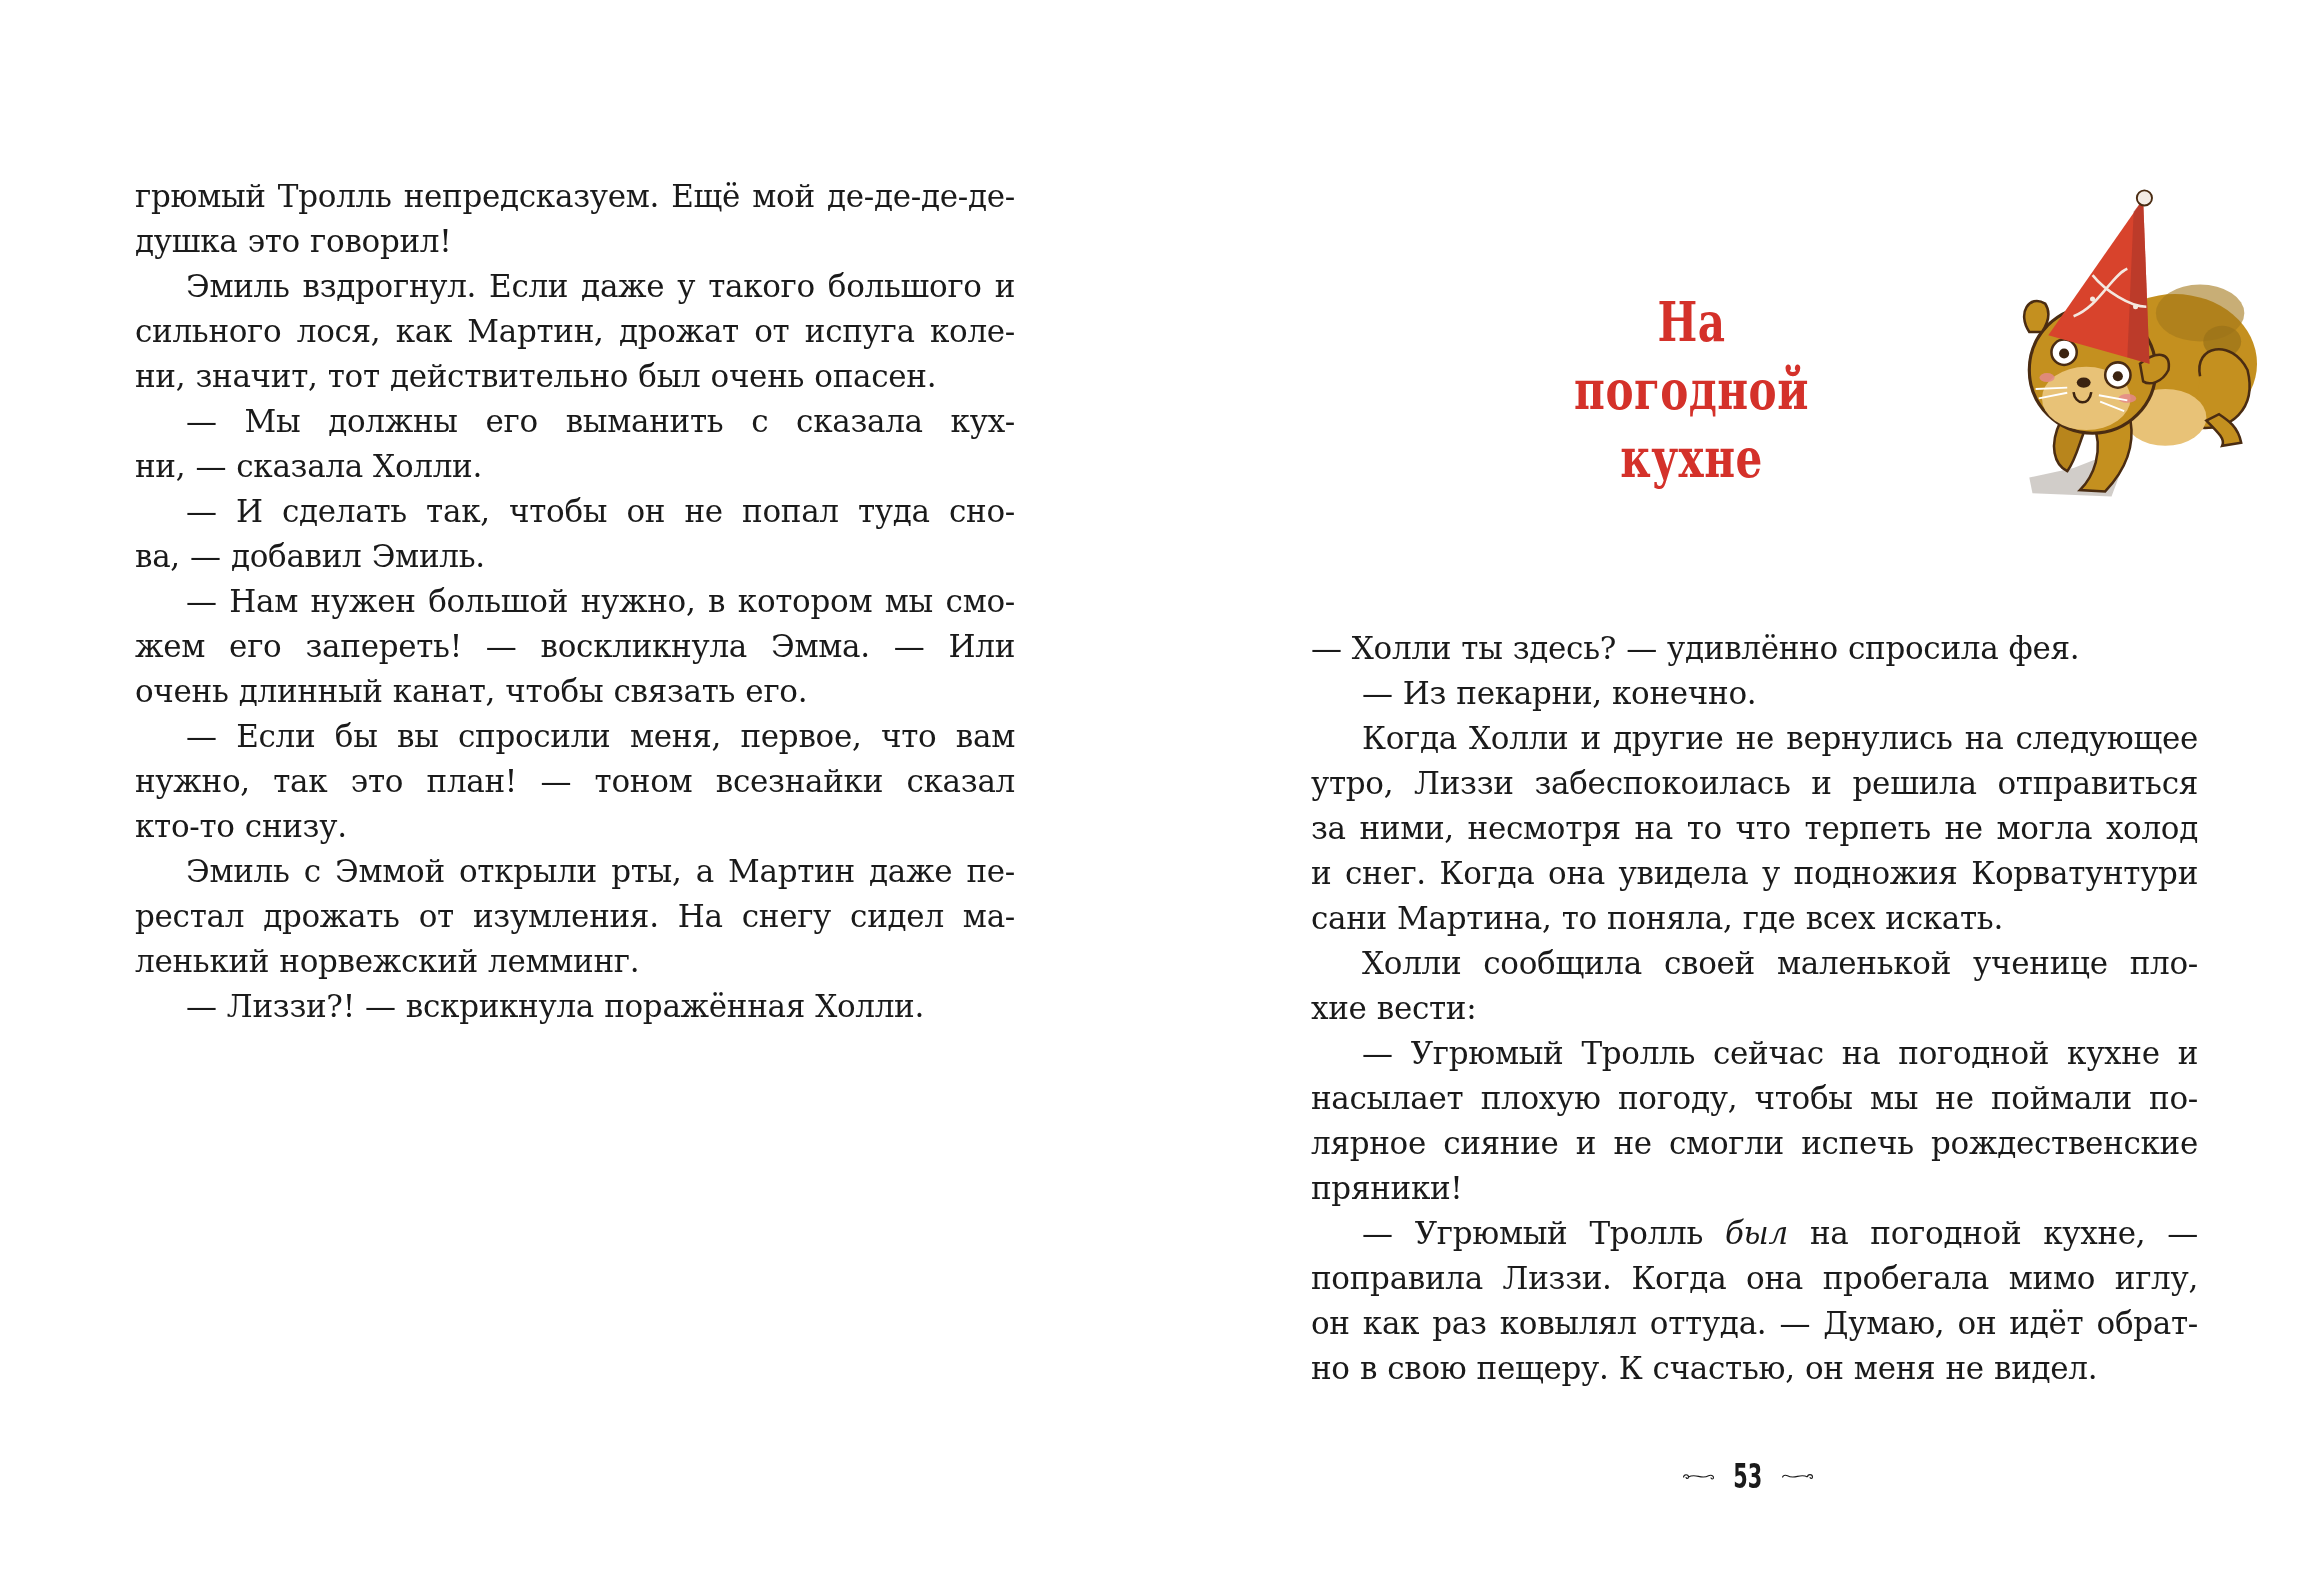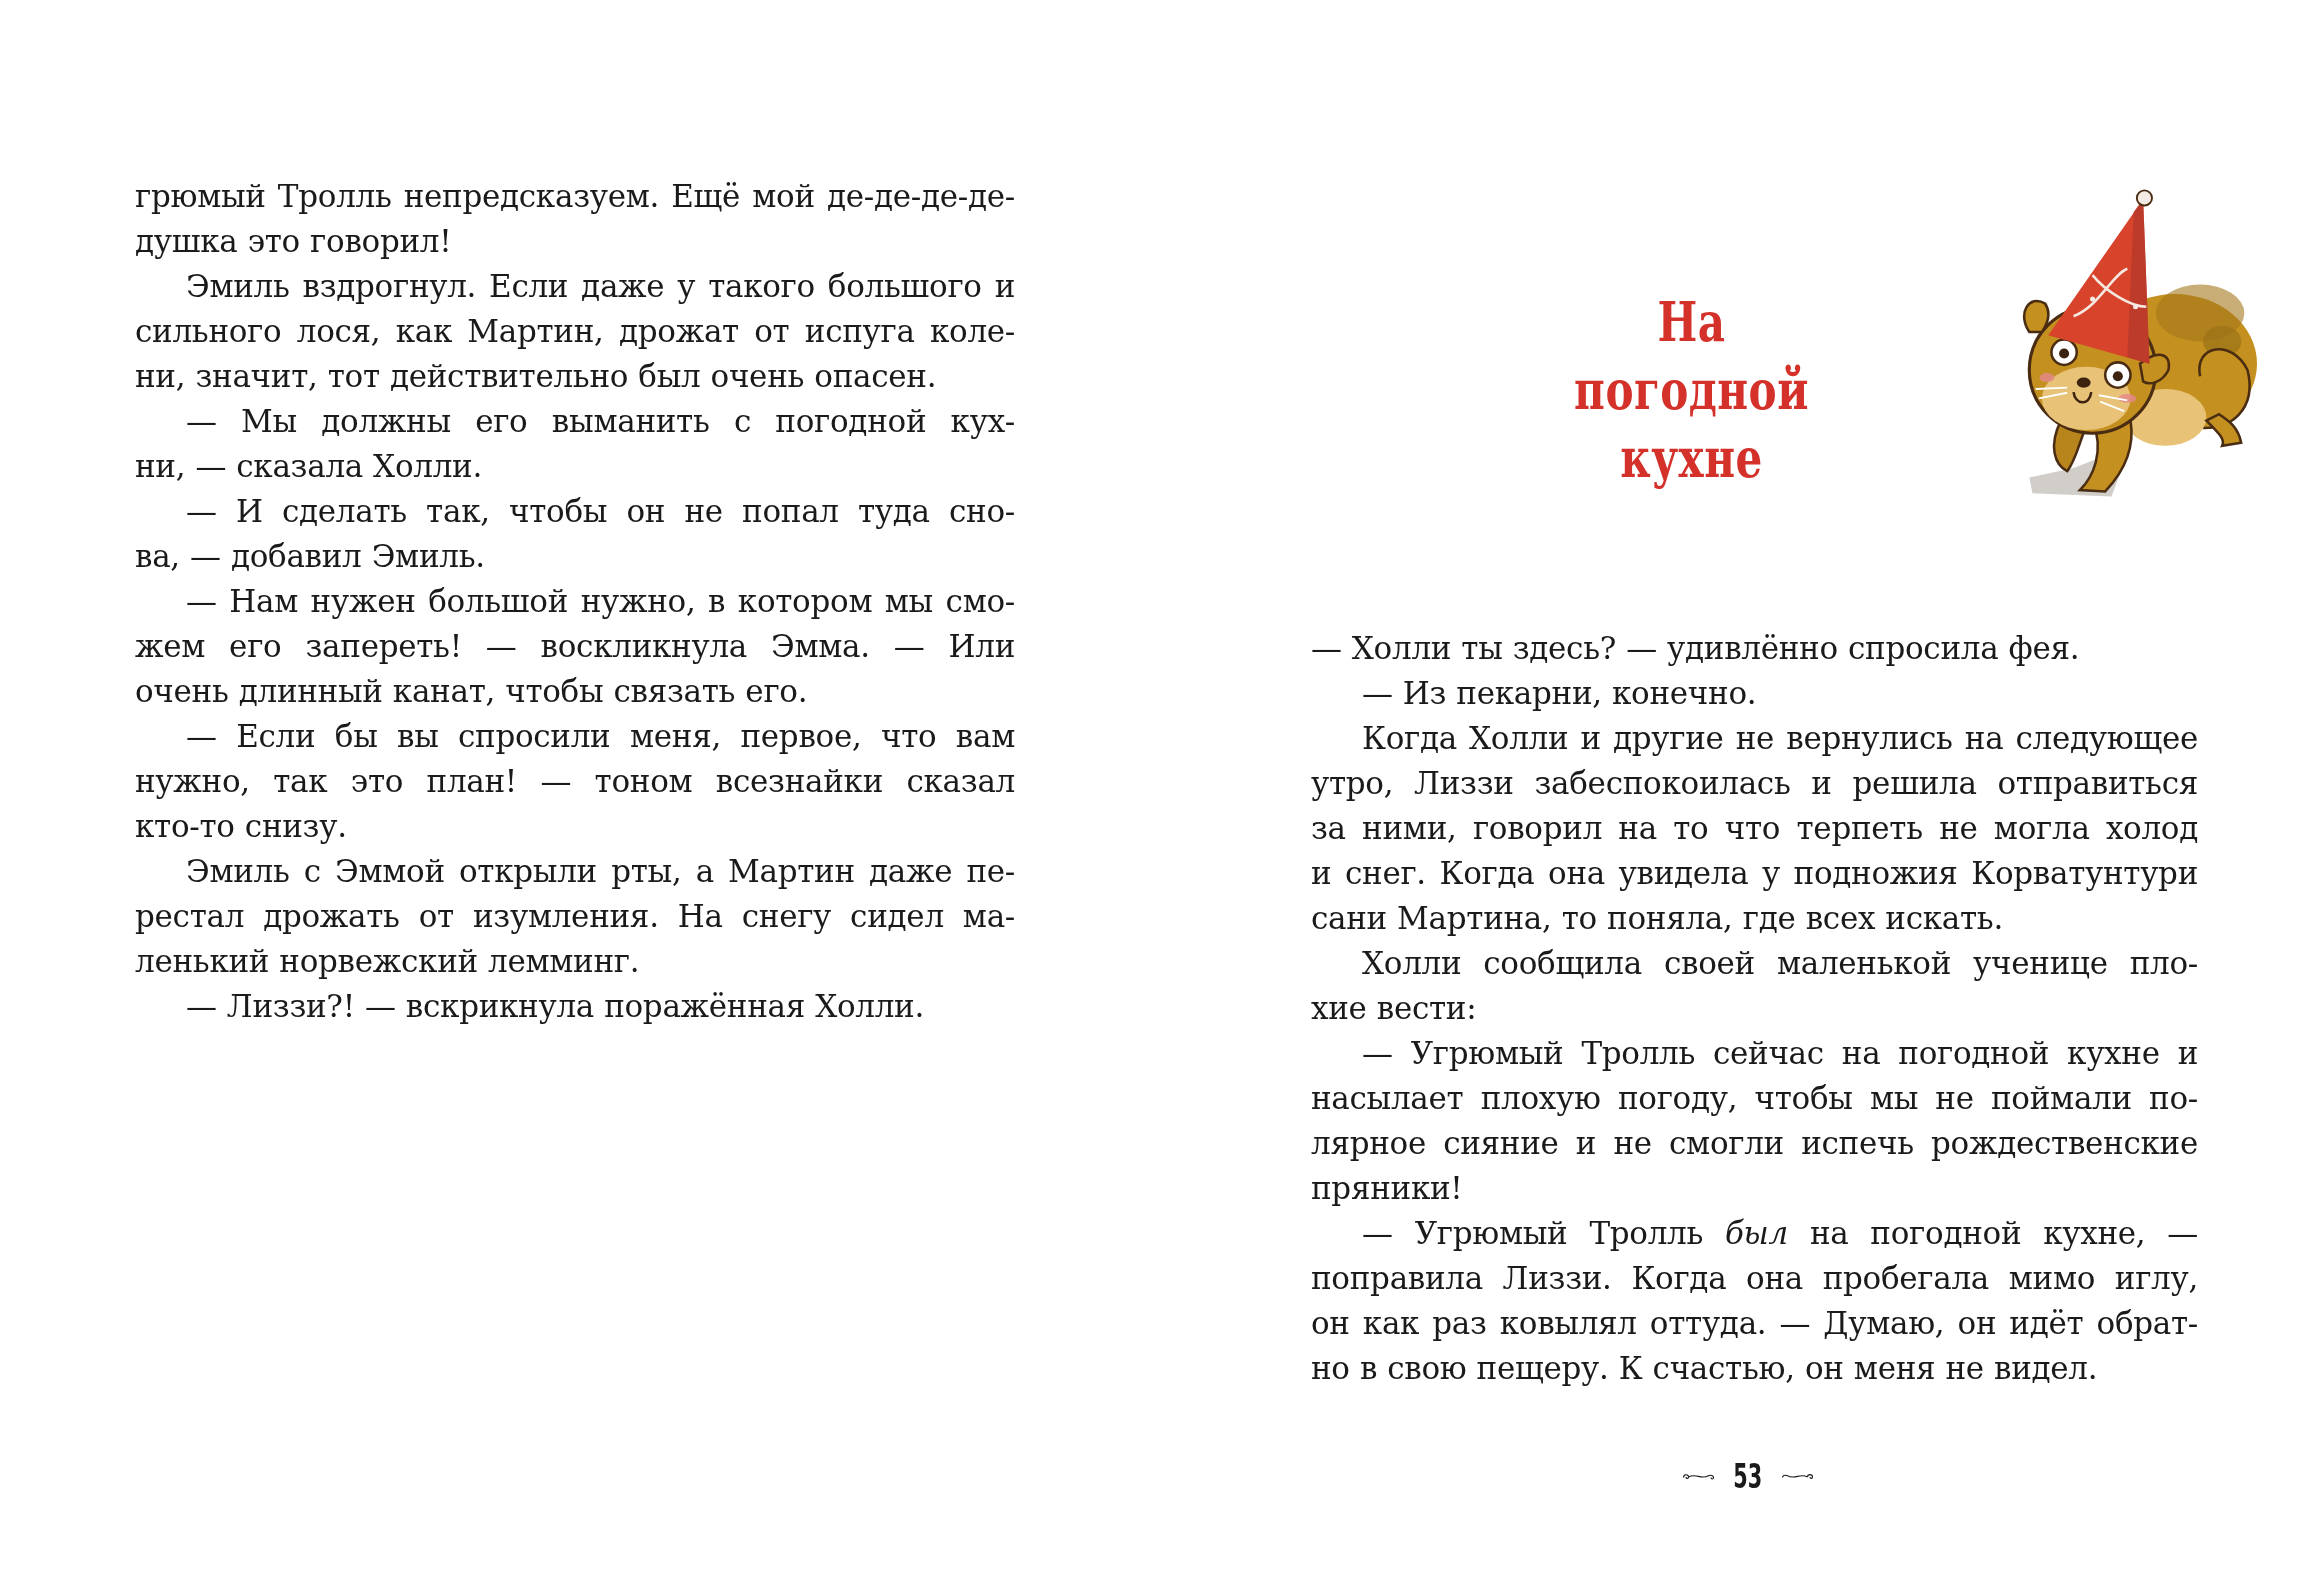--- a/index.html
+++ b/index.html
@@ -53,21 +53,21 @@
 </head>
 <body>
 
 <div class="page page-left">
   <div class="text-block left-text">
     <span class="line j">грюмый Тролль непредсказуем. Ещё мой де-де-де-де-</span>
     <span class="line">душка это говорил!</span>
     <span class="line j indent">Эмиль вздрогнул. Если даже у такого большого и</span>
     <span class="line j">сильного лося, как Мартин, дрожат от испуга коле-</span>
     <span class="line">ни, значит, тот действительно был очень опасен.</span>
-    <span class="line j indent">— Мы должны его выманить с погодной кух-</span>
+    <span class="line j indent">— Мы должны его выманить с сказала кух-</span>
     <span class="line">ни, — сказала Холли.</span>
     <span class="line j indent">— И сделать так, чтобы он не попал туда сно-</span>
     <span class="line">ва, — добавил Эмиль.</span>
     <span class="line j indent">— Нам нужен большой нужно, в котором мы смо-</span>
     <span class="line j">жем его запереть! — воскликнула Эмма. — Или</span>
     <span class="line">очень длинный канат, чтобы связать его.</span>
     <span class="line j indent">— Если бы вы спросили меня, первое, что вам</span>
     <span class="line j">нужно, так это план! — тоном всезнайки сказал</span>
     <span class="line">кто-то снизу.</span>
     <span class="line j indent">Эмиль с Эммой открыли рты, а Мартин даже пе-</span>
@@ -124,21 +124,21 @@
     <circle cx="140" cy="188" r="4" fill="#f4e8e0"></circle>
     <circle cx="208" cy="200" r="4" fill="#f4e8e0"></circle>
     <circle cx="222" cy="28" r="12" fill="#f4ece4" stroke="#4a2c12" stroke-width="3"></circle>
   </svg>
 
   <div class="text-block right-text">
     <span class="line">— Холли ты здесь? — удивлённо спросила фея.</span>
     <span class="line indent">— Из пекарни, конечно.</span>
     <span class="line j indent">Когда Холли и другие не вернулись на следующее</span>
     <span class="line j">утро, Лиззи забеспокоилась и решила отправиться</span>
-    <span class="line j">за ними, говорил на то что терпеть не могла холод</span>
+    <span class="line j">за ними, несмотря на то что терпеть не могла холод</span>
     <span class="line j">и снег. Когда она увидела у подножия Корватунтури</span>
     <span class="line">сани Мартина, то поняла, где всех искать.</span>
     <span class="line j indent">Холли сообщила своей маленькой ученице пло-</span>
     <span class="line">хие вести:</span>
     <span class="line j indent">— Угрюмый Тролль сейчас на погодной кухне и</span>
     <span class="line j">насылает плохую погоду, чтобы мы не поймали по-</span>
     <span class="line j">лярное сияние и не смогли испечь рождественские</span>
     <span class="line">пряники!</span>
     <span class="line j indent"><span>— Угрюмый Тролль </span><em>был</em><span> на погодной кухне, —</span></span>
     <span class="line j">поправила Лиззи. Когда она пробегала мимо иглу,</span>

